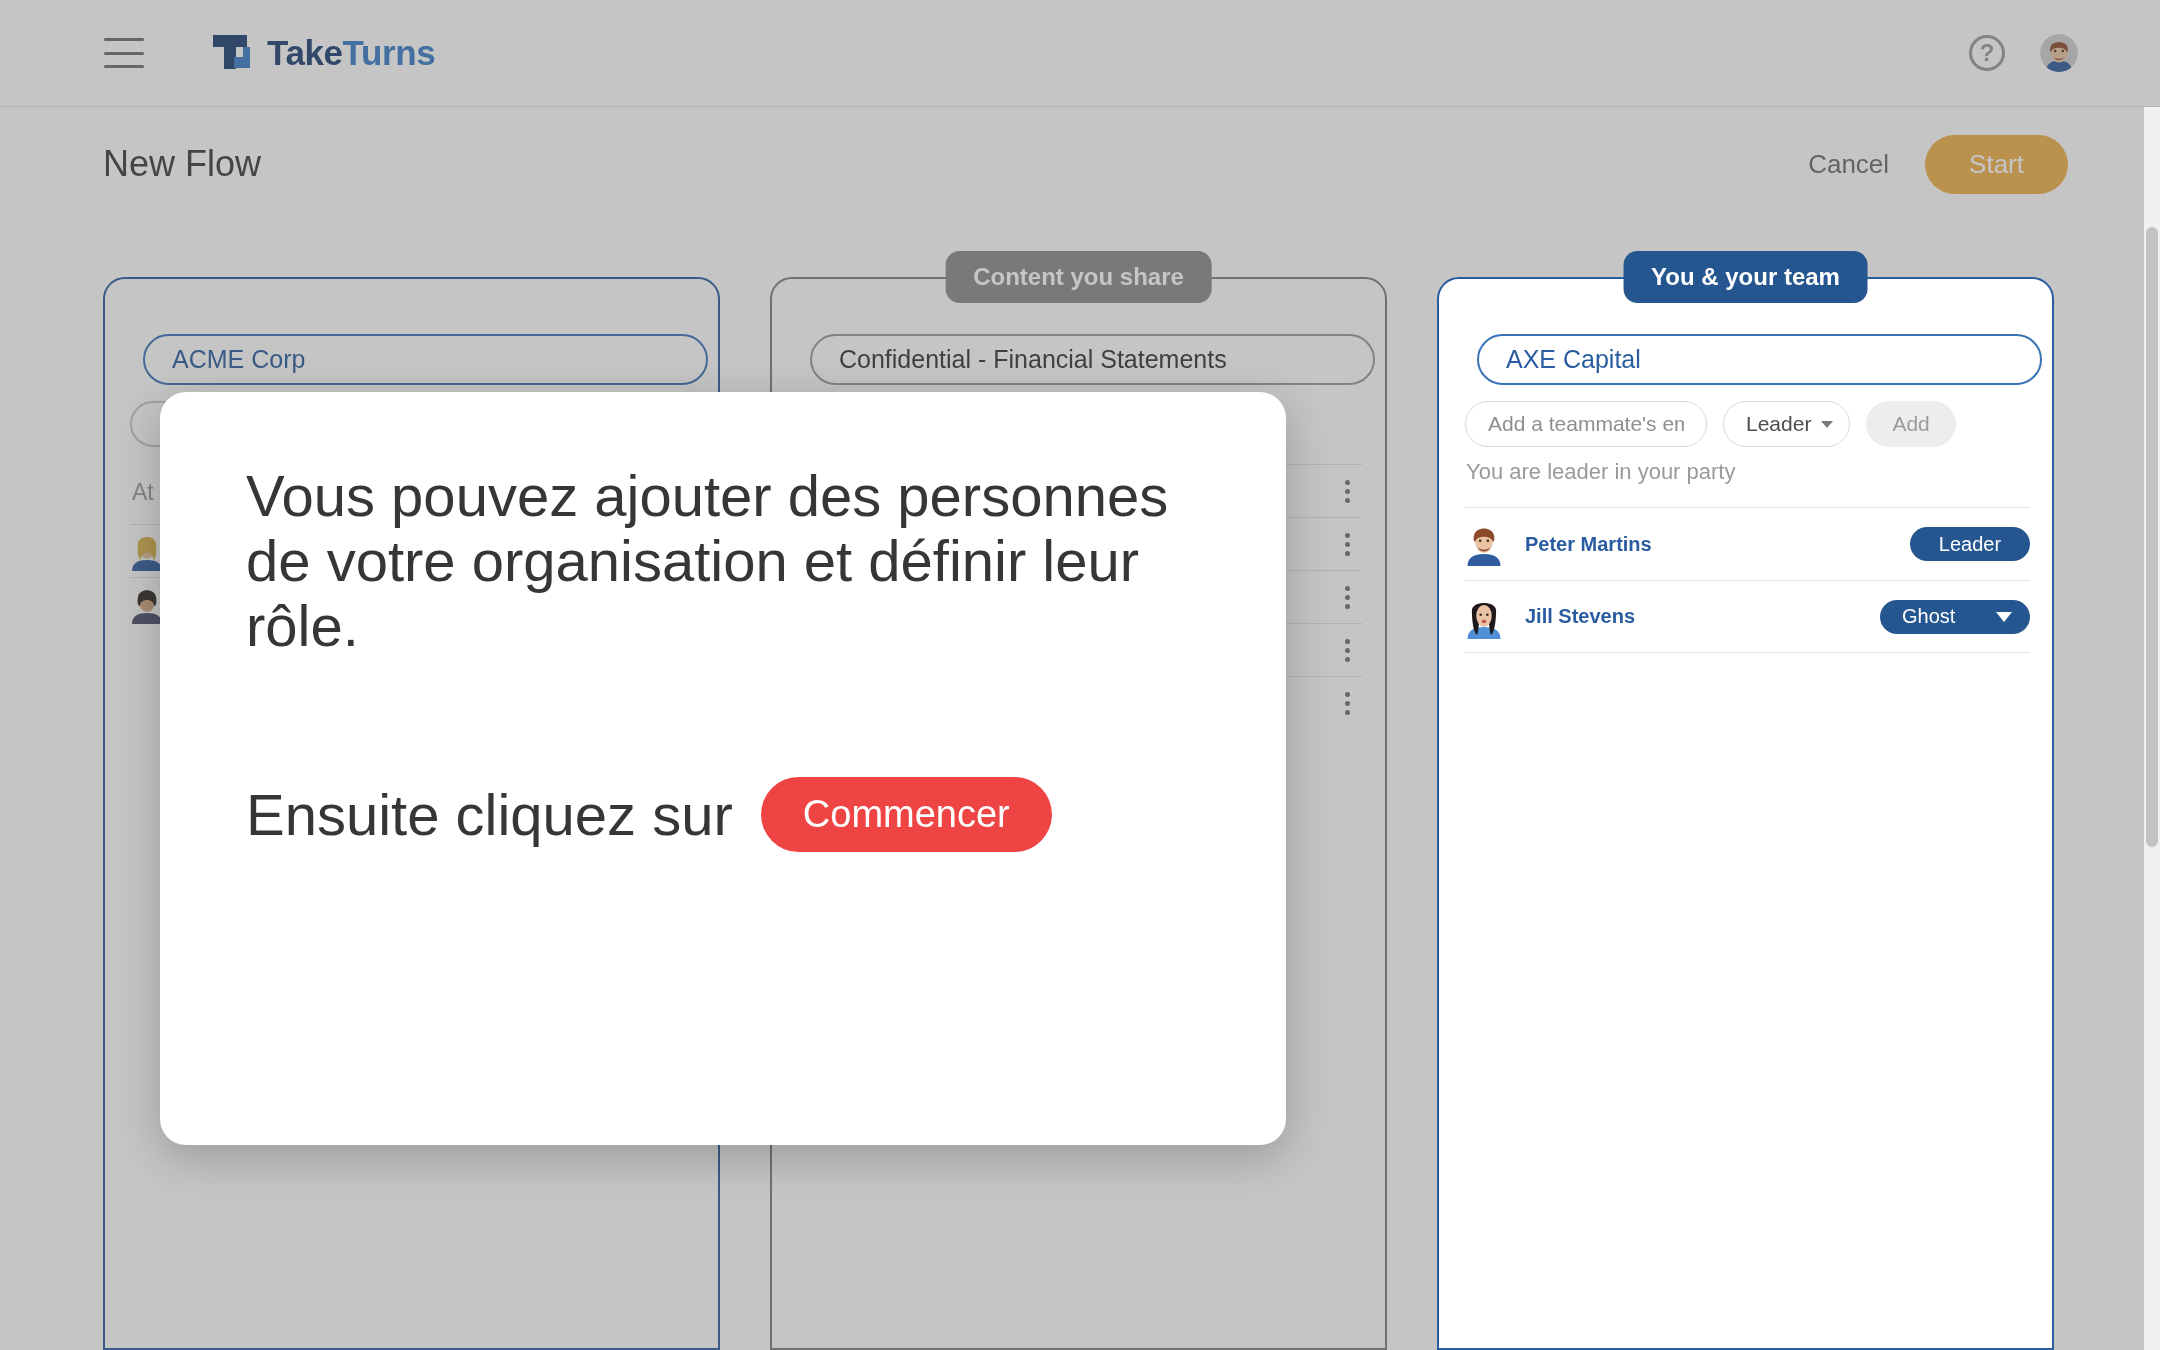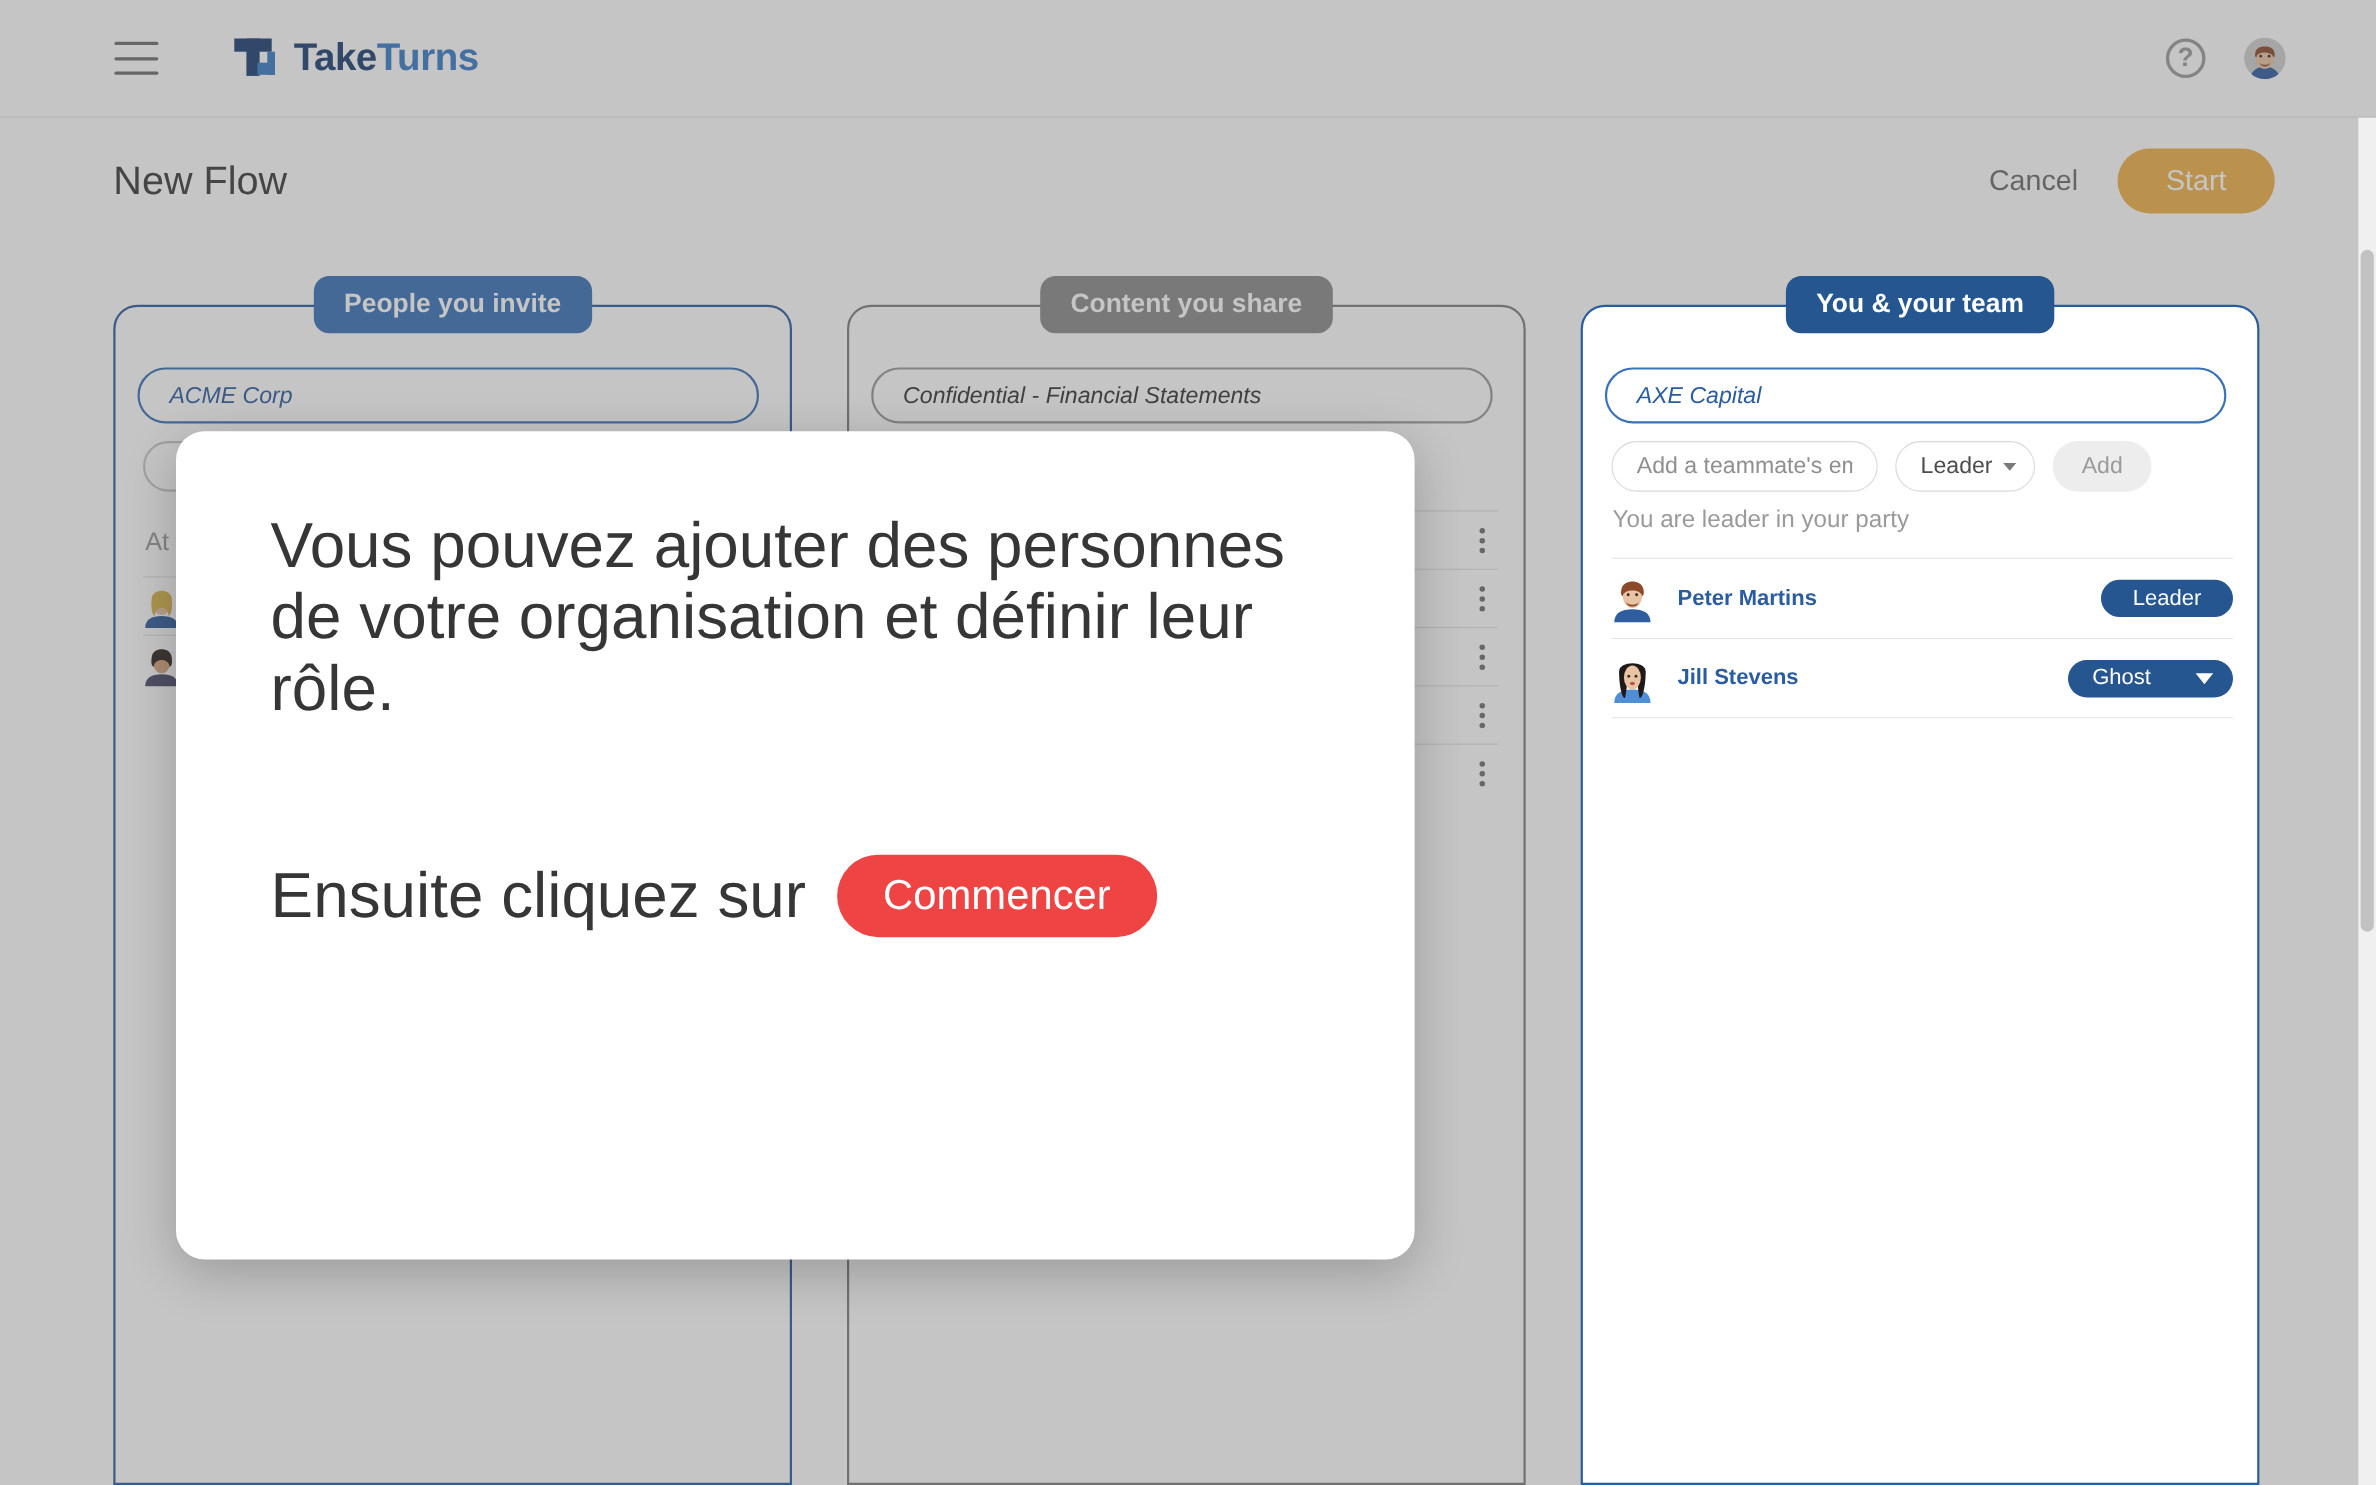--- a/index.html
+++ b/index.html
@@ -95,26 +95,26 @@
     position: absolute; top: -28px; left: 50%; transform: translateX(-50%);
     background: #3a72b8; color: #ffffff;
     font-size: 24px; font-weight: 600;
     padding: 12px 28px; border-radius: 14px;
     white-space: nowrap; cursor: pointer;
   }
   .col-badge.gray { background: #8a8a8a; }
   .col-badge.dark { background: #26568f; }
 
   .col-input {
-    position: absolute; left: 20px; top: 55px;
+    position: absolute; left: 38px; top: 55px;
     width: 565px; height: 51px;
     border: 2px solid #3a72b8; border-radius: 26px;
     display: flex; align-items: center; padding-left: 27px;
-    font-size: 21px; color: #2a5ca0;
-    background: transparent; cursor: text; font-style: italic;
+    font-size: 25px; color: #2a5ca0;
+    background: transparent; cursor: text;
   }
   .col-input.gray { border-color: #9a9a9a; color: #333333; }
 
   
   .pill-row { position: absolute; left: 25px; top: 122px; display: flex; gap: 14px; }
   .small-pill {
     border: 2px solid #c8c8c8; border-radius: 24px;
     height: 46px; padding: 0 28px;
     display: flex; align-items: center;
     font-size: 22px; color: #8d8d8d; cursor: pointer;
@@ -270,21 +270,20 @@
     <div id="page-title">New Flow</div>
     <div id="page-actions">
       <button id="cancel-button">Cancel</button>
       <button id="start-button">Start</button>
     </div>
   </div>
 
   <div id="columns">
 
     <div class="flow-col" id="col-people">
-      <div class="col-badge">People you invite</div>
       <div class="col-input">ACME Corp</div>
       <div class="pill-row">
         <div class="small-pill">Add</div>
       </div>
       <div class="section-label">At</div>
       <div class="person-row" style="top:245px">
         <svg width="34" height="40" viewBox="0 0 34 40">
           <path d="M2 40c0-8 6-11 15-11s15 3 15 11z" fill="#2f5d9e"></path>
           <ellipse cx="17" cy="18" rx="8" ry="10" fill="#e8c3a4"></ellipse>
           <path d="M8 12c2-8 16-8 18 0 1 9 0 16-3 17 1-10-13-10-12 0-3-1-4-8-3-17z" fill="#d9b44a"></path>

